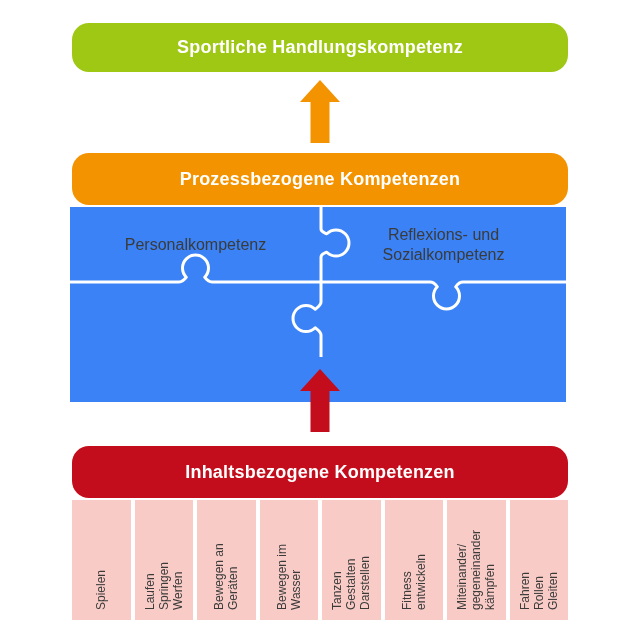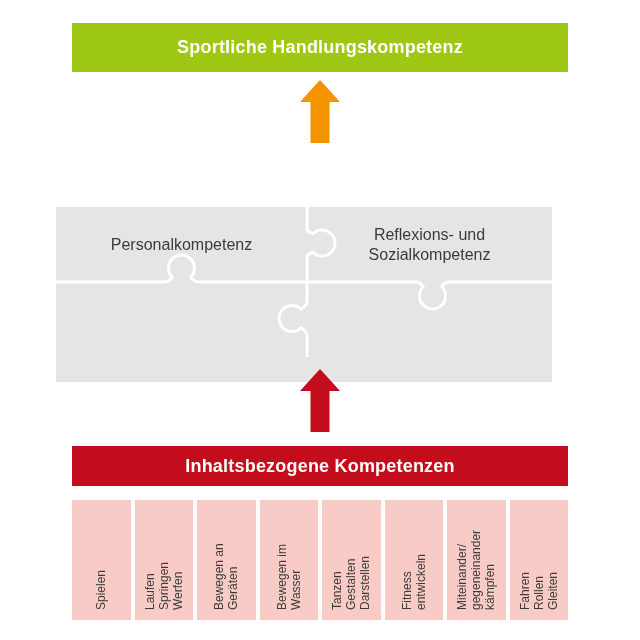--- a/index.html
+++ b/index.html
@@ -20,41 +20,42 @@
     position: absolute;
     left: 72px;
     width: 496px;
     display: flex;
     align-items: center;
     justify-content: center;
     color: #ffffff;
     font-weight: bold;
     font-size: 18px;
     letter-spacing: 0.2px;
+    border-radius: 17px;
   }
   .banner-green  { top: 23px;  height: 49px; background: #9ec813; }
   .banner-orange { top: 153px; height: 52px; background: #f49300; }
-  .banner-red    { top: 446px; height: 40px; background: #c40d1c; }
+  .banner-red    { top: 446px; height: 52px; background: #c40d1c; }
 
   .arrow {
     position: absolute;
     left: 300px;
     width: 40px;
     height: 63px;
   }
   .arrow-orange { top: 80px; }
   .arrow-red    { top: 369px; }
 
   .puzzle {
     position: absolute;
-    left: 56px;
+    left: 70px;
     top: 207px;
     width: 496px;
-    height: 175px;
-    background: #e5e5e5;
+    height: 195px;
+    background: #3b82f6;
   }
   .puzzle-lines {
     position: absolute;
     left: 0; top: 0;
     width: 496px; height: 150px;
   }
   .puzzle-cells {
     position: absolute;
     left: 0; top: 0;
     width: 100%; height: 100%;
@@ -112,20 +113,23 @@
 <div class="stage">
 
   <div class="banner banner-green">
     <span>Sportliche Handlungskompetenz</span>
   </div>
 
   <svg class="arrow arrow-orange" viewBox="0 0 40 63">
     <polygon points="20,0 40,22 29.5,22 29.5,63 10.5,63 10.5,22 0,22" fill="#f49300"></polygon>
   </svg>
 
+  <div class="banner banner-orange">
+    <span>Prozessbezogene Kompetenzen</span>
+  </div>
 
   <div class="puzzle">
     <svg class="puzzle-lines" viewBox="0 0 496 150">
       <g fill="none" stroke="#ffffff" stroke-width="3" stroke-linejoin="round" stroke-linecap="round">
 
         <path d="M 0 75 H 109 C 112 75 114 73.5 116.3 70.2 A 13 13 0 1 1 134.7 70.2 C 137 73.5 139 75 142 75 H 251"></path>
 
         <path d="M 251 75 H 360 C 363 75 365 76.5 367.3 79.8 A 13 13 0 1 0 385.7 79.8 C 388 76.5 390 75 393 75 H 496"></path>
 
         <path d="M 251 0 V 22 C 251 25 253.5 25.3 256.8 26.8 A 13 13 0 1 1 256.8 45.2 C 253.5 46.7 251 47 251 50 V 75"></path>

